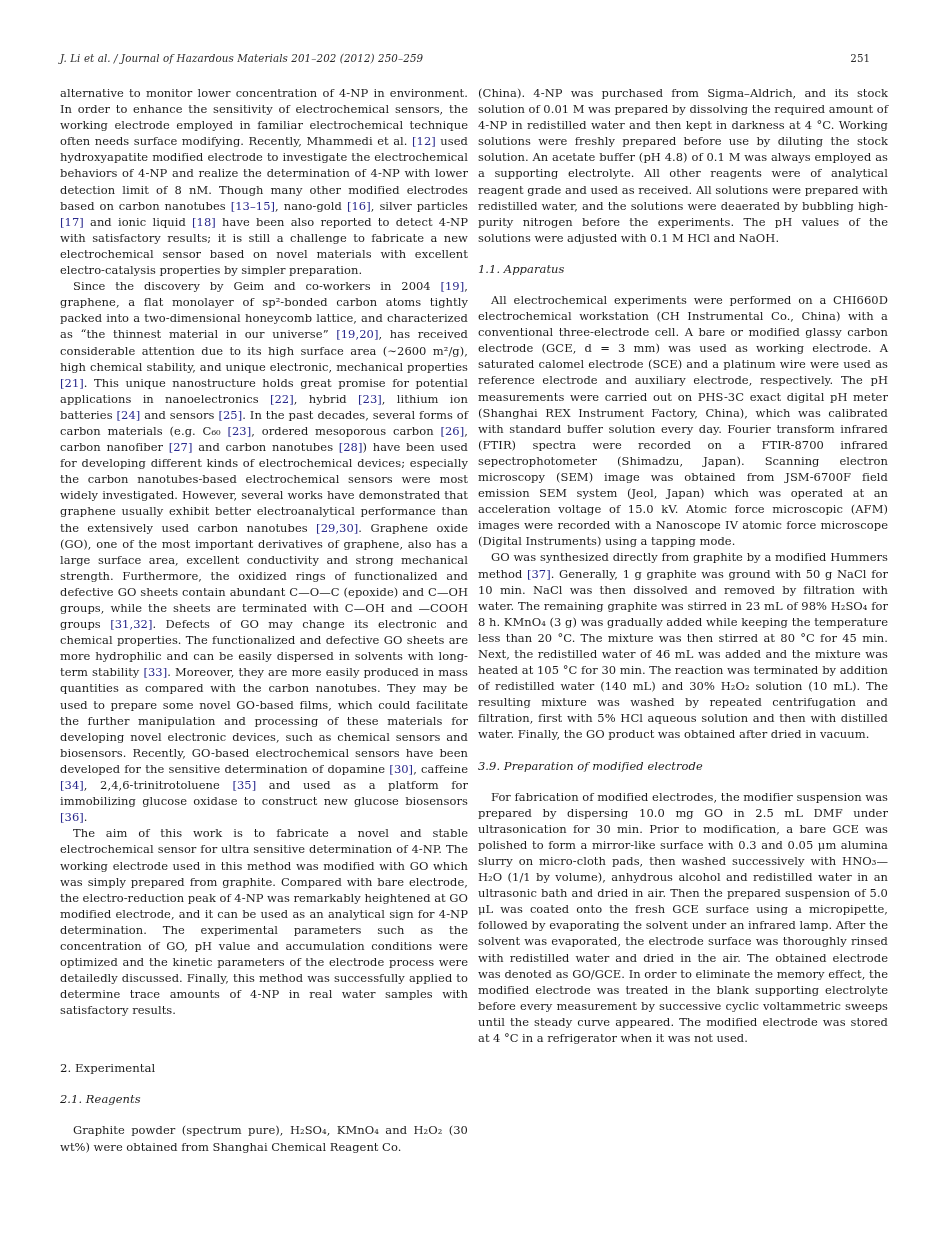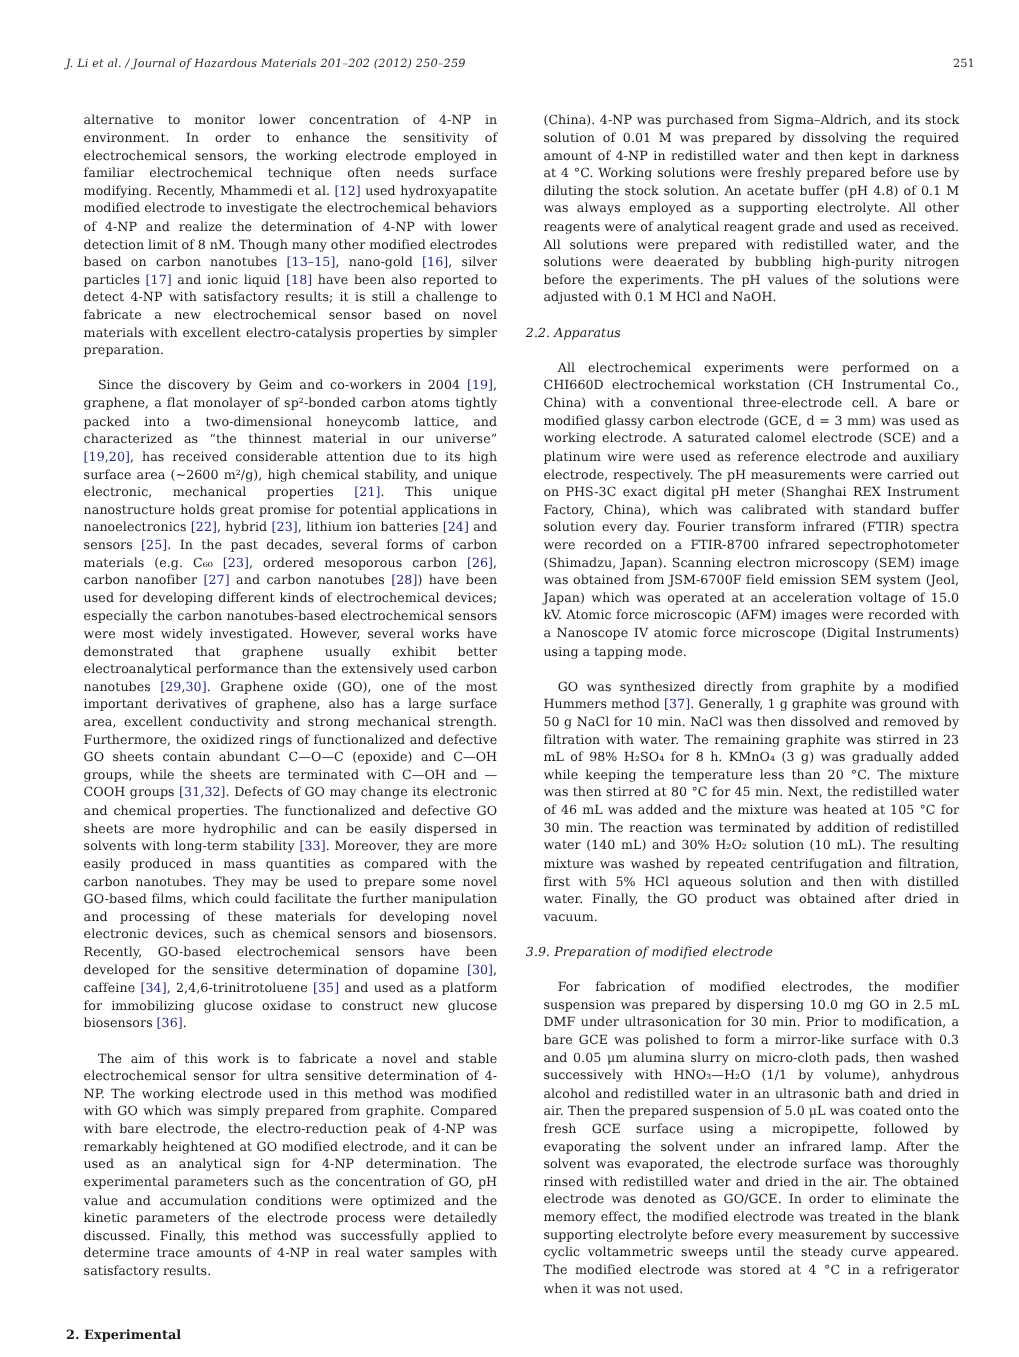--- a/index.html
+++ b/index.html
@@ -5,29 +5,29 @@
   :root { --cite-color:#28288c; --text-color:#1b1b1b; --page-bg:#ffffff; }
   html,body { margin:0; padding:0; background:#fff; }
   .page {
     position:relative; width:926px; height:1234px; box-sizing:border-box;
     background:var(--page-bg); color:var(--text-color);
     padding:52px 38px 0 60px; overflow:hidden;
     font-family:"DejaVu Serif", serif;
   }
   .header { position:relative; height:14px; margin-bottom:19px; font-size:10.3px; color:#2a2a2a; }
   .running-head { position:absolute; left:0; right:0; text-align:left; font-style:italic; letter-spacing:0.1px; }
-  .page-number { position:absolute; right:2px; top:0; font-style:normal;text-align:center; }
+  .page-number { position:absolute; right:18px; top:0; font-style:normal;text-align:center; }
   .columns { display:grid; grid-template-columns:408px 410px; column-gap:10px; }
   .col { min-width:0; }
   .col p {
-    margin:16px; font-size:11.5px; line-height:16.1px; letter-spacing:0.05px;
+    margin:0; font-size:11.5px; line-height:16.1px; letter-spacing:0.05px;
     text-align:justify; word-spacing:-0.2px;
   }
   .col p.indent { text-indent:13px; }
-  .col h2 { font-size:11.7px; font-weight:bold; margin:42px 0 0 0; line-height:16px; letter-spacing:0.05px; }
+  .col h2 { font-size:11.7px; font-weight:normal; margin:42px 0 0 0; line-height:16px; letter-spacing:0.05px; }
   .col h2 + h3 { }
   .col h3 { font-size:11.5px; font-weight:normal; font-style:italic; margin:15px 0 15px 0; line-height:16px; letter-spacing:0.05px; }
   .cite { color:var(--cite-color); cursor:pointer; }
 </style>
 </head>
 <body>
 
 <div class="page">
   <div class="header">
     <span class="running-head">J. Li et al. / Journal of Hazardous Materials 201–202 (2012) 250–259</span>
@@ -37,20 +37,20 @@
     <div class="col">
         <p>alternative to monitor lower concentration of 4-NP in environment. In order to enhance the sensitivity of electrochemical sensors, the working electrode employed in familiar electrochemical technique often needs surface modifying. Recently, Mhammedi et al. <span class="cite">[12]</span> used hydroxyapatite modified electrode to investigate the electrochemical behaviors of 4-NP and realize the determination of 4-NP with lower detection limit of 8 nM. Though many other modified electrodes based on carbon nanotubes <span class="cite">[13–15]</span>, nano-gold <span class="cite">[16]</span>, silver particles <span class="cite">[17]</span> and ionic liquid <span class="cite">[18]</span> have been also reported to detect 4-NP with satisfactory results; it is still a challenge to fabricate a new electrochemical sensor based on novel materials with excellent electro-catalysis properties by simpler preparation.</p>
         <p class="indent">Since the discovery by Geim and co-workers in 2004 <span class="cite">[19]</span>, graphene, a flat monolayer of sp²-bonded carbon atoms tightly packed into a two-dimensional honeycomb lattice, and characterized as “the thinnest material in our universe” <span class="cite">[19,20]</span>, has received considerable attention due to its high surface area (∼2600 m²/g), high chemical stability, and unique electronic, mechanical properties <span class="cite">[21]</span>. This unique nanostructure holds great promise for potential applications in nanoelectronics <span class="cite">[22]</span>, hybrid <span class="cite">[23]</span>, lithium ion batteries <span class="cite">[24]</span> and sensors <span class="cite">[25]</span>. In the past decades, several forms of carbon materials (e.g. C₆₀ <span class="cite">[23]</span>, ordered mesoporous carbon <span class="cite">[26]</span>, carbon nanofiber <span class="cite">[27]</span> and carbon nanotubes <span class="cite">[28]</span>) have been used for developing different kinds of electrochemical devices; especially the carbon nanotubes-based electrochemical sensors were most widely investigated. However, several works have demonstrated that graphene usually exhibit better electroanalytical performance than the extensively used carbon nanotubes <span class="cite">[29,30]</span>. Graphene oxide (GO), one of the most important derivatives of graphene, also has a large surface area, excellent conductivity and strong mechanical strength. Furthermore, the oxidized rings of functionalized and defective GO sheets contain abundant C—O—C (epoxide) and C—OH groups, while the sheets are terminated with C—OH and —COOH groups <span class="cite">[31,32]</span>. Defects of GO may change its electronic and chemical properties. The functionalized and defective GO sheets are more hydrophilic and can be easily dispersed in solvents with long-term stability <span class="cite">[33]</span>. Moreover, they are more easily produced in mass quantities as compared with the carbon nanotubes. They may be used to prepare some novel GO-based films, which could facilitate the further manipulation and processing of these materials for developing novel electronic devices, such as chemical sensors and biosensors. Recently, GO-based electrochemical sensors have been developed for the sensitive determination of dopamine <span class="cite">[30]</span>, caffeine <span class="cite">[34]</span>, 2,4,6-trinitrotoluene <span class="cite">[35]</span> and used as a platform for immobilizing glucose oxidase to construct new glucose biosensors <span class="cite">[36]</span>.</p>
         <p class="indent">The aim of this work is to fabricate a novel and stable electrochemical sensor for ultra sensitive determination of 4-NP. The working electrode used in this method was modified with GO which was simply prepared from graphite. Compared with bare electrode, the electro-reduction peak of 4-NP was remarkably heightened at GO modified electrode, and it can be used as an analytical sign for 4-NP determination. The experimental parameters such as the concentration of GO, pH value and accumulation conditions were optimized and the kinetic parameters of the electrode process were detailedly discussed. Finally, this method was successfully applied to determine trace amounts of 4-NP in real water samples with satisfactory results.</p>
         <h2>2. Experimental</h2>
         <h3>2.1. Reagents</h3>
         <p class="indent">Graphite powder (spectrum pure), H₂SO₄, KMnO₄ and H₂O₂ (30 wt%) were obtained from Shanghai Chemical Reagent Co.</p>
       </div>
     <div class="col">
         <p>(China). 4-NP was purchased from Sigma–Aldrich, and its stock solution of 0.01 M was prepared by dissolving the required amount of 4-NP in redistilled water and then kept in darkness at 4 °C. Working solutions were freshly prepared before use by diluting the stock solution. An acetate buffer (pH 4.8) of 0.1 M was always employed as a supporting electrolyte. All other reagents were of analytical reagent grade and used as received. All solutions were prepared with redistilled water, and the solutions were deaerated by bubbling high-purity nitrogen before the experiments. The pH values of the solutions were adjusted with 0.1 M HCl and NaOH.</p>
-        <h3>2.2. Apparatus</h3>
+        <h3>1.1. Apparatus</h3>
         <p class="indent">All electrochemical experiments were performed on a CHI660D electrochemical workstation (CH Instrumental Co., China) with a conventional three-electrode cell. A bare or modified glassy carbon electrode (GCE, d = 3 mm) was used as working electrode. A saturated calomel electrode (SCE) and a platinum wire were used as reference electrode and auxiliary electrode, respectively. The pH measurements were carried out on PHS-3C exact digital pH meter (Shanghai REX Instrument Factory, China), which was calibrated with standard buffer solution every day. Fourier transform infrared (FTIR) spectra were recorded on a FTIR-8700 infrared sepectrophotometer (Shimadzu, Japan). Scanning electron microscopy (SEM) image was obtained from JSM-6700F field emission SEM system (Jeol, Japan) which was operated at an acceleration voltage of 15.0 kV. Atomic force microscopic (AFM) images were recorded with a Nanoscope IV atomic force microscope (Digital Instruments) using a tapping mode.</p>
         <p class="indent">GO was synthesized directly from graphite by a modified Hummers method <span class="cite">[37]</span>. Generally, 1 g graphite was ground with 50 g NaCl for 10 min. NaCl was then dissolved and removed by filtration with water. The remaining graphite was stirred in 23 mL of 98% H₂SO₄ for 8 h. KMnO₄ (3 g) was gradually added while keeping the temperature less than 20 °C. The mixture was then stirred at 80 °C for 45 min. Next, the redistilled water of 46 mL was added and the mixture was heated at 105 °C for 30 min. The reaction was terminated by addition of redistilled water (140 mL) and 30% H₂O₂ solution (10 mL). The resulting mixture was washed by repeated centrifugation and filtration, first with 5% HCl aqueous solution and then with distilled water. Finally, the GO product was obtained after dried in vacuum.</p>
         <h3>3.9. Preparation of modified electrode</h3>
         <p class="indent">For fabrication of modified electrodes, the modifier suspension was prepared by dispersing 10.0 mg GO in 2.5 mL DMF under ultrasonication for 30 min. Prior to modification, a bare GCE was polished to form a mirror-like surface with 0.3 and 0.05 μm alumina slurry on micro-cloth pads, then washed successively with HNO₃—H₂O (1/1 by volume), anhydrous alcohol and redistilled water in an ultrasonic bath and dried in air. Then the prepared suspension of 5.0 μL was coated onto the fresh GCE surface using a micropipette, followed by evaporating the solvent under an infrared lamp. After the solvent was evaporated, the electrode surface was thoroughly rinsed with redistilled water and dried in the air. The obtained electrode was denoted as GO/GCE. In order to eliminate the memory effect, the modified electrode was treated in the blank supporting electrolyte before every measurement by successive cyclic voltammetric sweeps until the steady curve appeared. The modified electrode was stored at 4 °C in a refrigerator when it was not used.</p>
       </div>
   </div>
 </div>
 
 </body></html>

